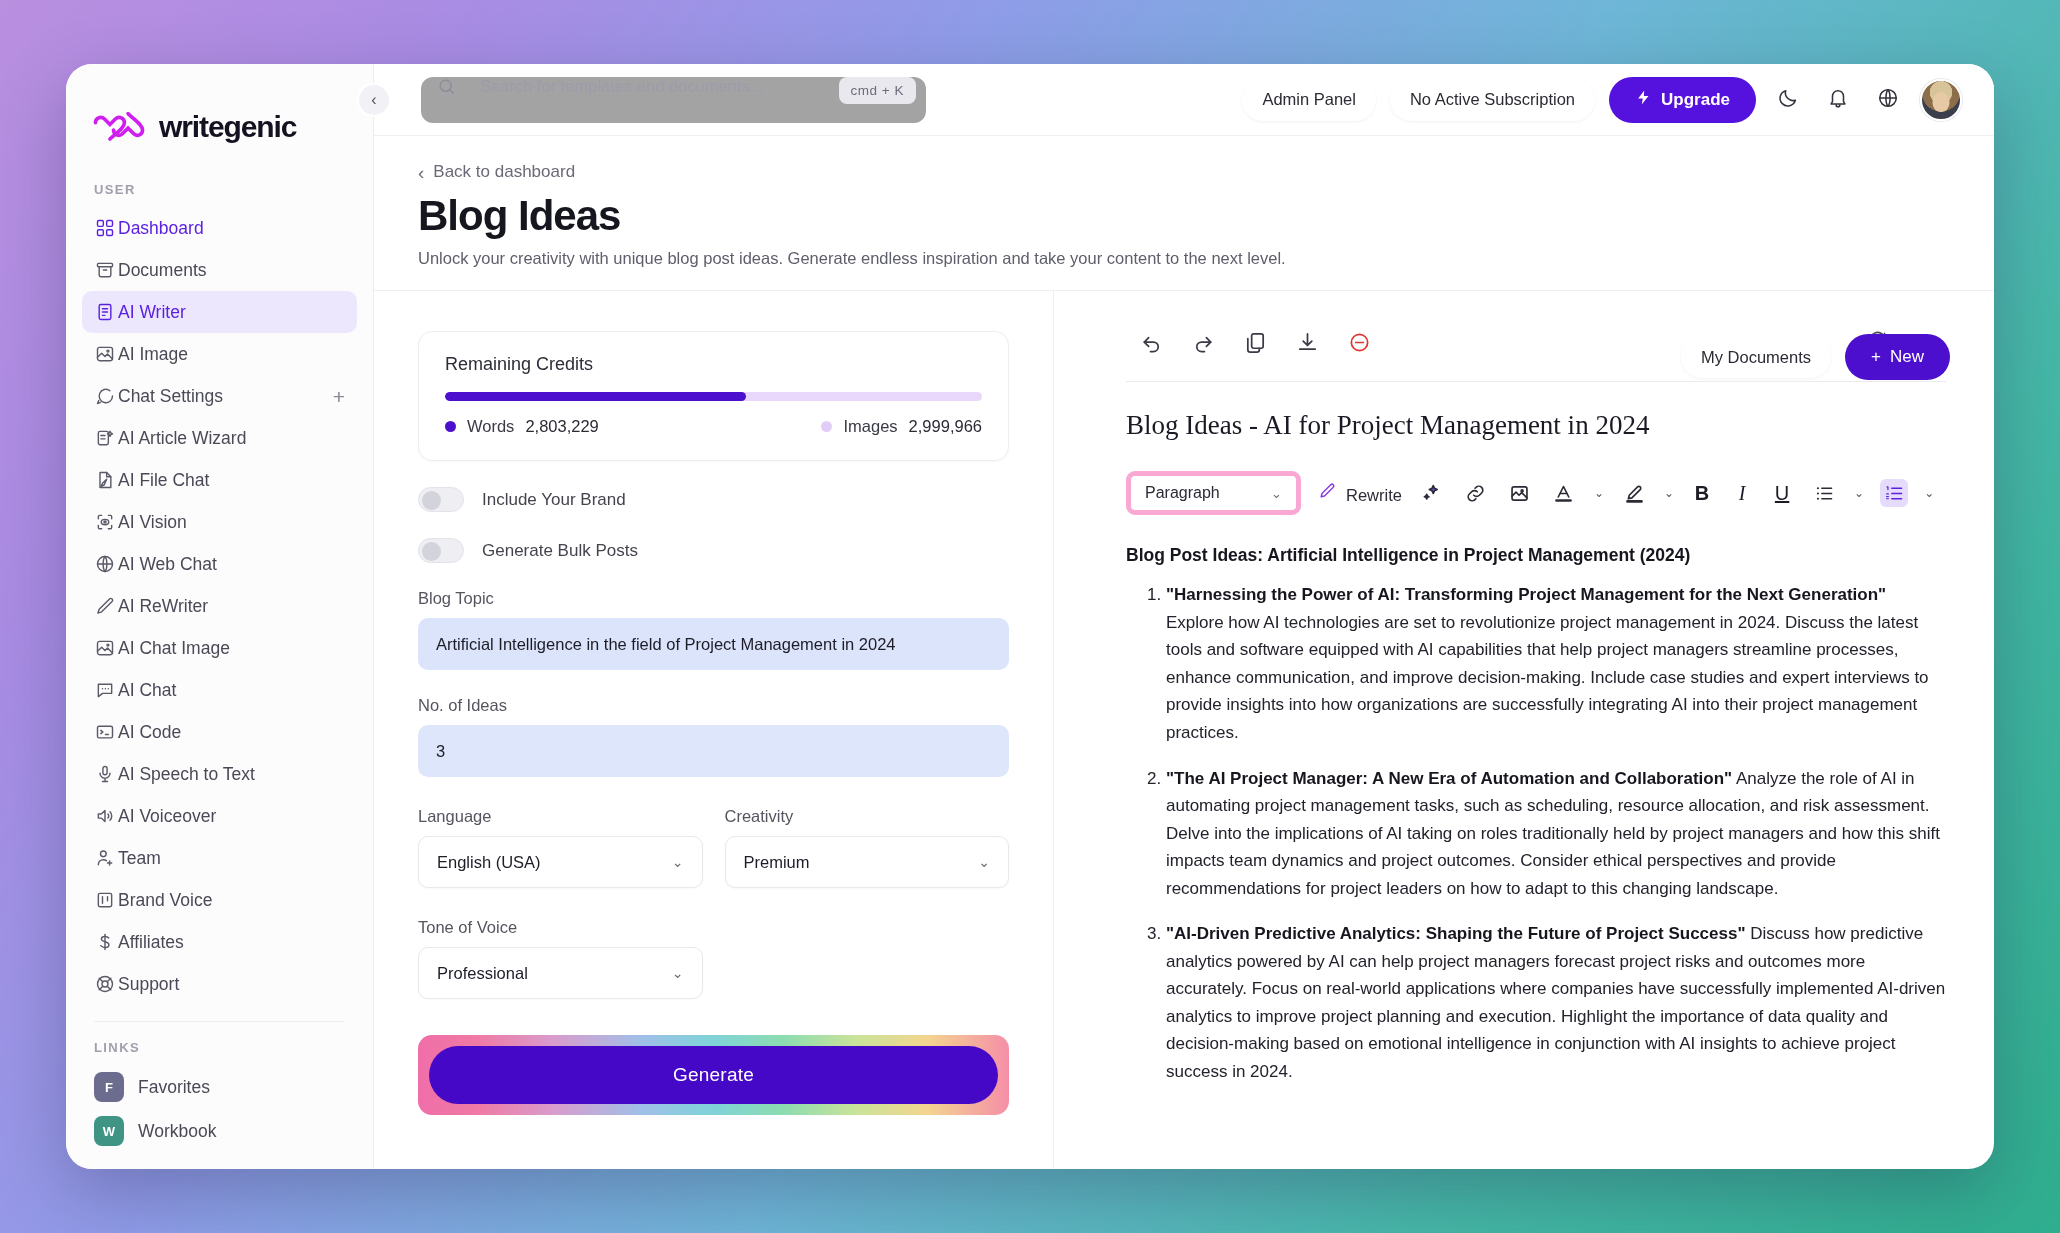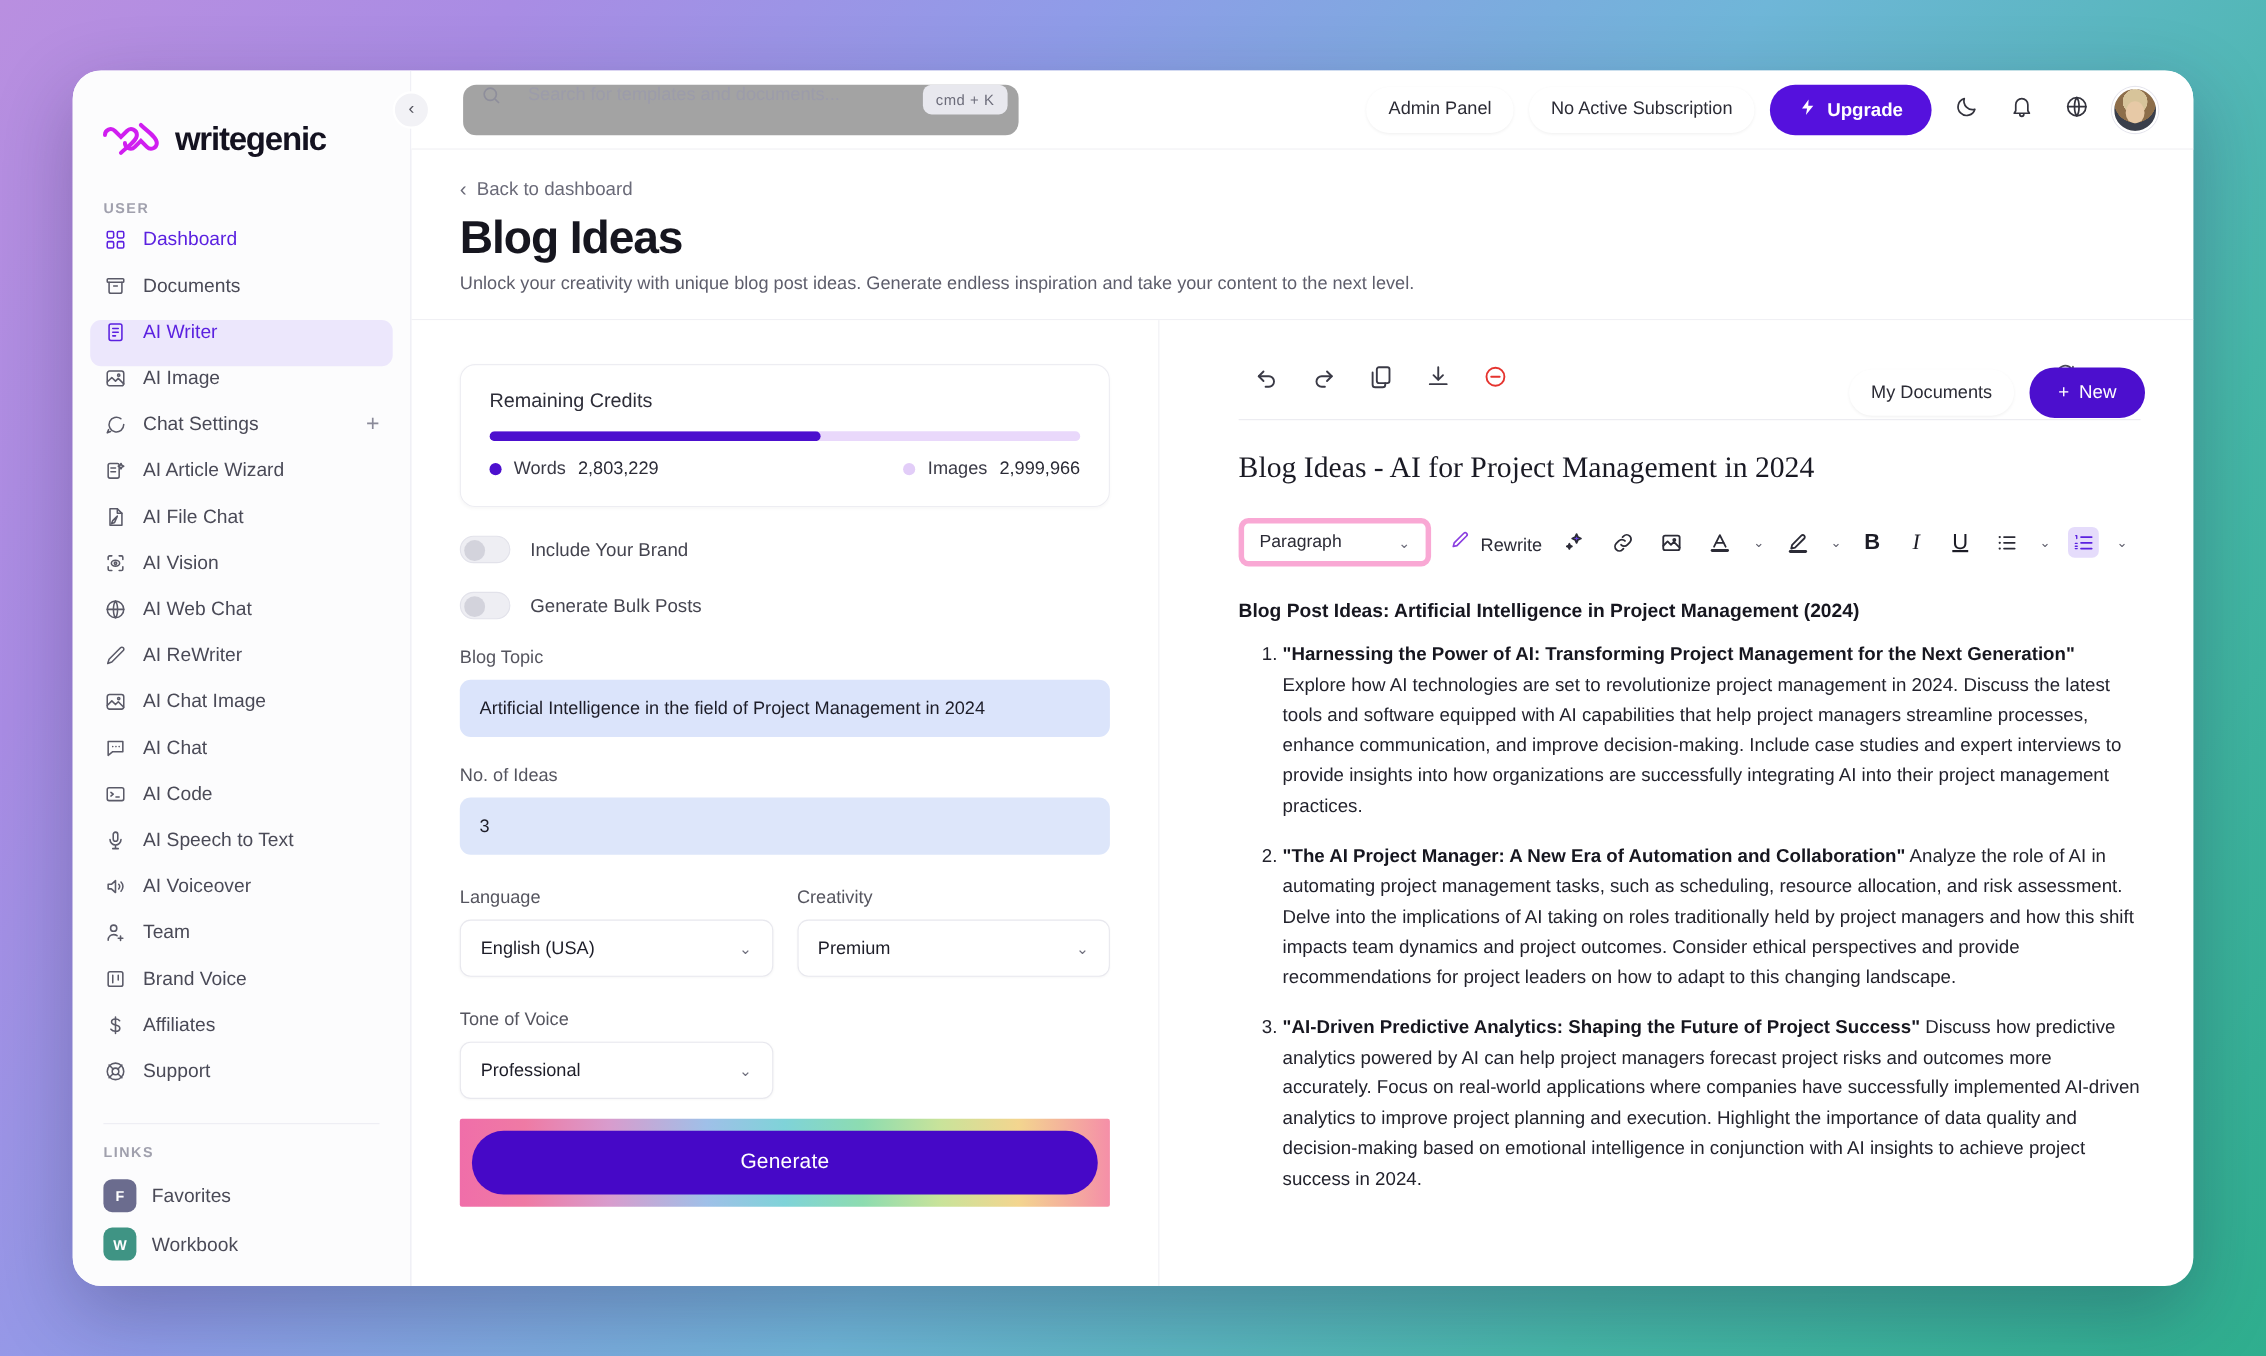--- a/index.html
+++ b/index.html
@@ -35,21 +35,21 @@
   .brand { display: flex; align-items: center; gap: 11px; padding: 0 0 0 24px; height: 54px; }
   .brand-mark { width: 58px; height: 34px; flex: 0 0 58px; }
   .brand-name { font-size: 30px; font-weight: 800; letter-spacing: -1.1px; color: #141220; }
 
   .nav-scroll { flex: 1; overflow: hidden; padding: 0 16px; margin-top: 28px; }
   .nav-section-label {
     font-size: 13px; letter-spacing: 1.4px; color: #a0a0ad;
     font-weight: 600; padding: 0 12px; margin-bottom: 10px; text-transform: uppercase;
   }
   .nav-item {
-    display: flex; gap: 14px;
+    display: flex; align-items: center; gap: 2px;
     height: 42px; padding: 0 12px; border-radius: 10px;
     color: #4a4a57; font-size: 17.5px; cursor: pointer;
     position: relative;
   }
   .nav-item .nav-ico { width: 22px; height: 22px; flex: 0 0 22px; display: flex; align-items: center; justify-content: center; }
   .nav-item .nav-ico svg { width: 20px; height: 20px; stroke: #5a5a68; fill: none; stroke-width: 1.7; stroke-linecap: round; stroke-linejoin: round; }
   .nav-item.active { background: #ece7fc; }
   .nav-item.active .nav-label { color: #5b21e0; font-weight: 500; }
   .nav-item.active .nav-ico svg { stroke: #5b21e0; }
   .nav-plus { margin-left: auto; color: #8a8a99; font-size: 21px; line-height: 1; }
@@ -171,22 +171,22 @@
   .grid-2 > div { flex: 1; }
   .select-box {
     width: 100%; height: 52px; border: 1px solid #e8e8ee; border-radius: 10px;
     background: #fff; display: flex; align-items: center; padding: 0 18px;
     font-size: 16.5px; color: #1d1d28; cursor: pointer;
     box-shadow: 0 1px 2px rgba(0,0,0,.03);
   }
   .select-box .caret { margin-left: auto; color: #6d6d7b; font-size: 14px; }
 
   .generate-wrap {
-    margin-top: 18px; padding: 11px;
-    border-radius: 2px;
+    margin-top: 36px; padding: 11px;
+    border-radius: 14px;
     background: linear-gradient(90deg,#f06ea9 0%,#ef7aa4 10%,#d89ccd 23%,#9fc0e8 38%,#7fd3d8 50%,#8ddcb0 62%,#c9e39a 74%,#f3d58f 86%,#f58fa8 100%);
   }
   .generate-btn {
     width: 100%; height: 58px; border-radius: 29px; background: #4608c7;
     color: #fff; border: none; font-size: 19px; cursor: pointer; font-family: inherit;
     letter-spacing: .2px;
   }
 
   
   .editor-toolbar-top { display: flex; align-items: center; gap: 26px; padding: 0 6px 0 12px; height: 34px; }

